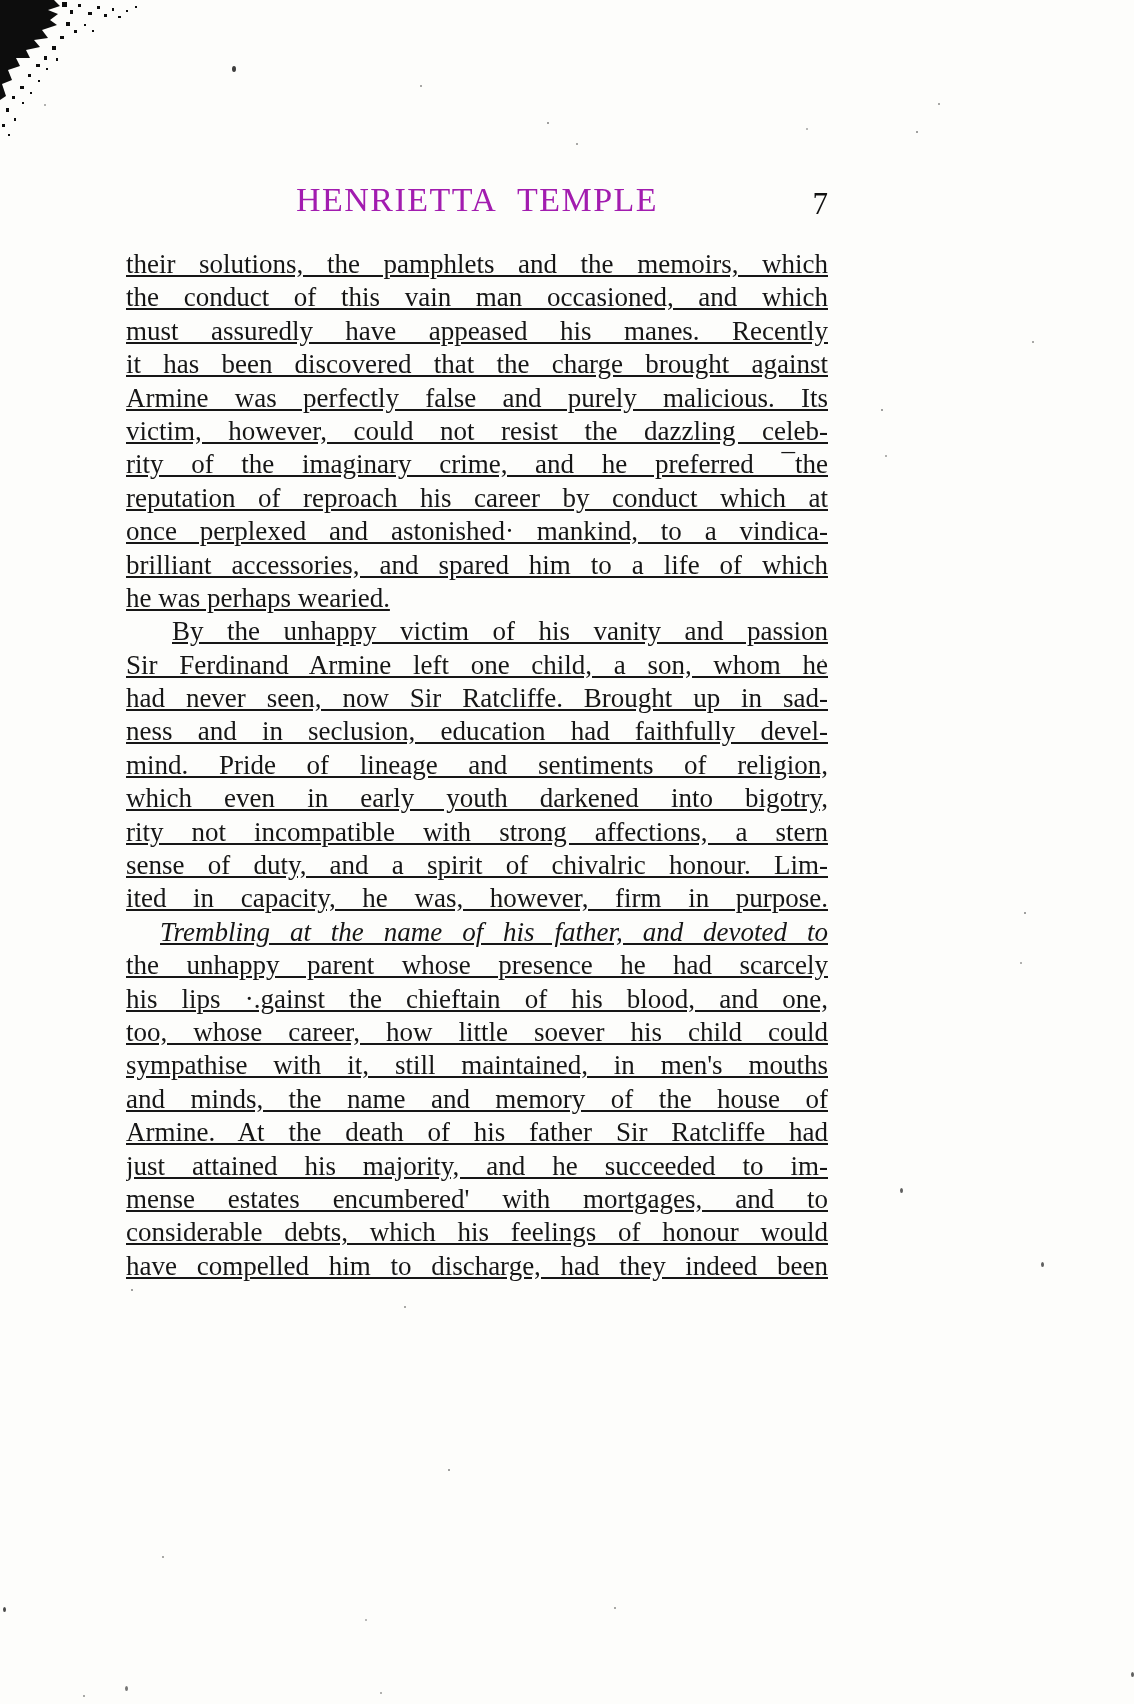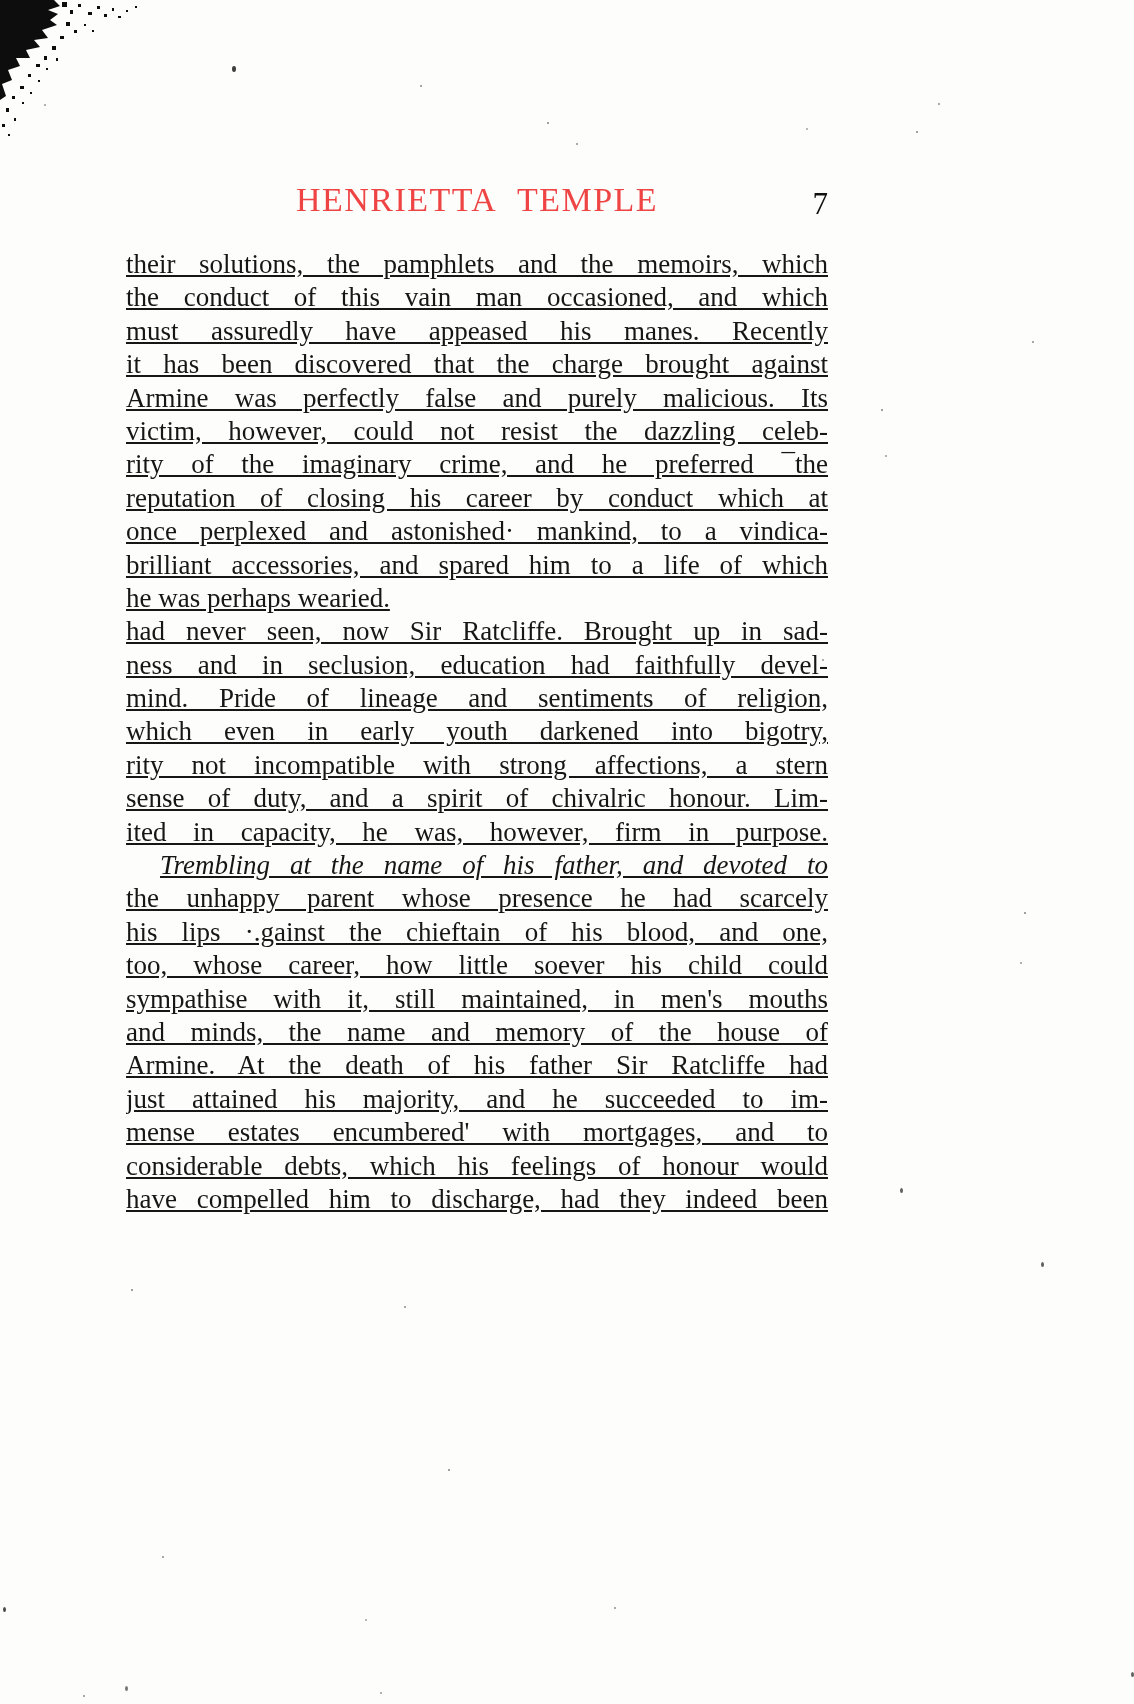--- a/index.html
+++ b/index.html
@@ -14,21 +14,21 @@
     color:var(--ink);
   }
   .ink-blob { position:absolute; left:0; top:0; }
   .ink-blob path, .ink-blob rect { fill:#0d0d0d; }
   .text-column { position:absolute; left:126px; top:0; width:702px; }
   .running-title {
     position:absolute; left:0; top:182px; width:100%;
     text-align:center;
     font-size:34px; line-height:36px;
     letter-spacing:1.5px; word-spacing:12px;
-    color:#ef4444;
+    color:#a21caf;
   }
   .page-number {
     position:absolute; right:0; top:186px;
     font-size:31px; line-height:36px;
     color:#111;
   }
   .body-text { position:absolute; left:0; top:248px; width:702px; }
   .tline {
     height:33.4px; line-height:33.4px;
     font-size:27px;
@@ -85,24 +85,26 @@
     <div class="running-title">HENRIETTA TEMPLE</div>
     <div class="page-number">7</div>
     <div class="body-text" id="body-text">
         <div class="tline justify">their solutions, the pamphlets and the memoirs, which</div>
         <div class="tline justify">the conduct of this vain man occasioned, and which</div>
         <div class="tline justify">must assuredly have appeased his manes. Recently</div>
         <div class="tline justify">it has been discovered that the charge brought against</div>
         <div class="tline justify">Armine was perfectly false and purely malicious. Its</div>
         <div class="tline justify">victim, however, could not resist the dazzling celeb-</div>
         <div class="tline justify">rity of the imaginary crime, and he preferred ¯the</div>
-        <div class="tline justify">reputation of closing his career by conduct which at</div>
+        <div class="tline justify">reputation of reproach his career by conduct which at</div>
         <div class="tline justify">once perplexed and astonished· mankind, to a vindica-</div>
         <div class="tline justify">brilliant accessories, and spared him to a life of which</div>
         <div class="tline">he was perhaps wearied.</div>
+        <div class="tline justify indent">By the unhappy victim of his vanity and passion</div>
+        <div class="tline justify">Sir Ferdinand Armine left one child, a son, whom he</div>
         <div class="tline justify">had never seen, now Sir Ratcliffe. Brought up in sad-</div>
         <div class="tline justify">ness and in seclusion, education had faithfully devel-</div>
         <div class="tline justify">mind. Pride of lineage and sentiments of religion,</div>
         <div class="tline justify">which even in early youth darkened into bigotry,</div>
         <div class="tline justify">rity not incompatible with strong affections, a stern</div>
         <div class="tline justify">sense of duty, and a spirit of chivalric honour. Lim-</div>
         <div class="tline justify">ited in capacity, he was, however, firm in purpose.</div>
         <div class="tline justify italic">Trembling at the name of his father, and devoted to</div>
         <div class="tline justify">the unhappy parent whose presence he had scarcely</div>
         <div class="tline justify">his lips ·.gainst the chieftain of his blood, and one,</div>

